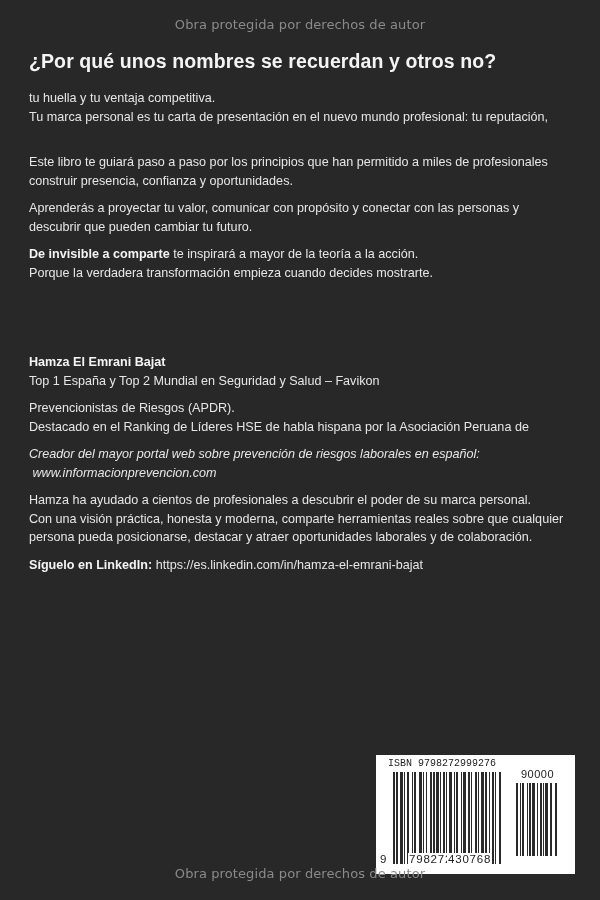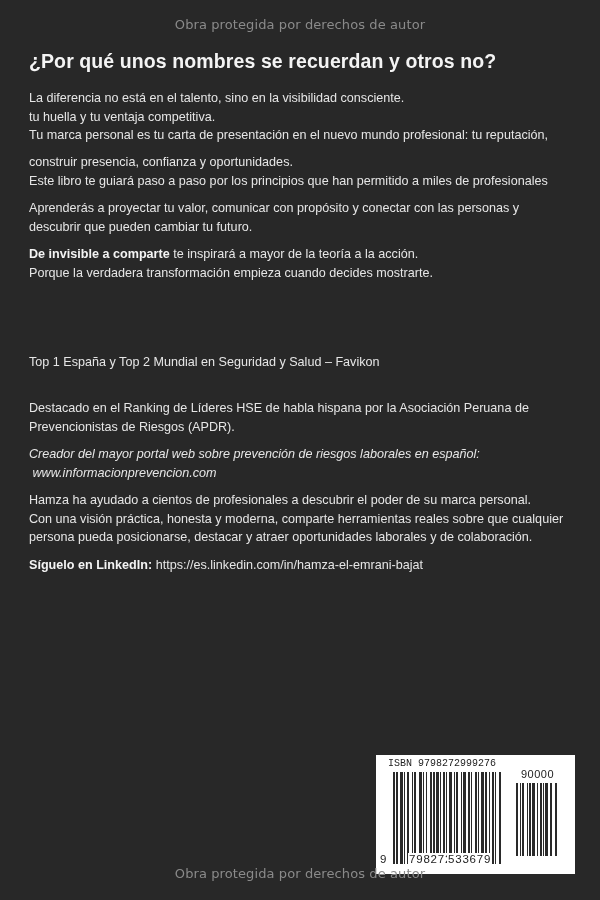--- a/index.html
+++ b/index.html
@@ -115,47 +115,47 @@
   </style>
 </head>
 <body>
 
 <div class="watermark top">Obra protegida por derechos de autor</div>
 
 <div class="content">
   <div class="title">¿Por qué unos nombres se recuerdan y otros no?</div>
 
   <div class="para" style="top:89px;">
-    <span class="line">La diferencia no está en el talento, sino en la visibilidad consciente.</span>
     <span class="line">tu huella y tu ventaja competitiva.</span>
     <span class="line">Tu marca personal es tu carta de presentación en el nuevo mundo profesional: tu reputación,</span>
   </div>
 
   <div class="para" style="top:153px;">
+    <span class="line">Este libro te guiará paso a paso por los principios que han permitido a miles de profesionales</span>
     <span class="line">construir presencia, confianza y oportunidades.</span>
-    <span class="line">Este libro te guiará paso a paso por los principios que han permitido a miles de profesionales</span>
   </div>
 
   <div class="para" style="top:199px;">
     <span class="line">Aprenderás a proyectar tu valor, comunicar con propósito y conectar con las personas y</span>
     <span class="line">descubrir que pueden cambiar tu futuro.</span>
   </div>
 
   <div class="para" style="top:245px;">
     <span class="line"><b>De invisible a comparte</b><span> te inspirará a mayor de la teoría a la acción.</span></span>
     <span class="line">Porque la verdadera transformación empieza cuando decides mostrarte.</span>
   </div>
 
   <div class="para" style="top:353px;">
+    <span class="line"><b>Hamza El Emrani Bajat</b></span>
     <span class="line">Top 1 España y Top 2 Mundial en Seguridad y Salud – Favikon</span>
   </div>
 
   <div class="para" style="top:399px;">
+    <span class="line">Prevencionistas de Riesgos (APDR).</span>
     <span class="line">Destacado en el Ranking de Líderes HSE de habla hispana por la Asociación Peruana de</span>
-    <span class="line">Prevencionistas de Riesgos (APDR).</span>
   </div>
 
   <div class="para" style="top:445px;font-style:italic;">
     <span class="line">Creador del mayor portal web sobre prevención de riesgos laborales en español:</span>
     <span class="line" style="white-space:pre;"> www.informacionprevencion.com</span>
   </div>
 
   <div class="para" style="top:491px;">
     <span class="line">Hamza ha ayudado a cientos de profesionales a descubrir el poder de su marca personal.</span>
     <span class="line">Con una visión práctica, honesta y moderna, comparte herramientas reales sobre que cualquier</span>
@@ -256,16 +256,16 @@
       <div class="gap" style="width:1px"></div>
     <div class="bar" style="width:3px"></div>
       <div class="gap" style="width:2px"></div>
     <div class="bar" style="width:2px"></div>
       <div class="gap" style="width:3px"></div>
     <div class="bar" style="width:2px"></div>
   </div>
 
   <div class="digits" style="left:3px;">9</div>
   <div class="digits" style="left:32px;">798272</div>
-  <div class="digits" style="left:71px;">533679</div>
+  <div class="digits" style="left:71px;">430768</div>
 </div>
 
 <div class="watermark bottom">Obra protegida por derechos de autor</div>
 
 </body></html>

